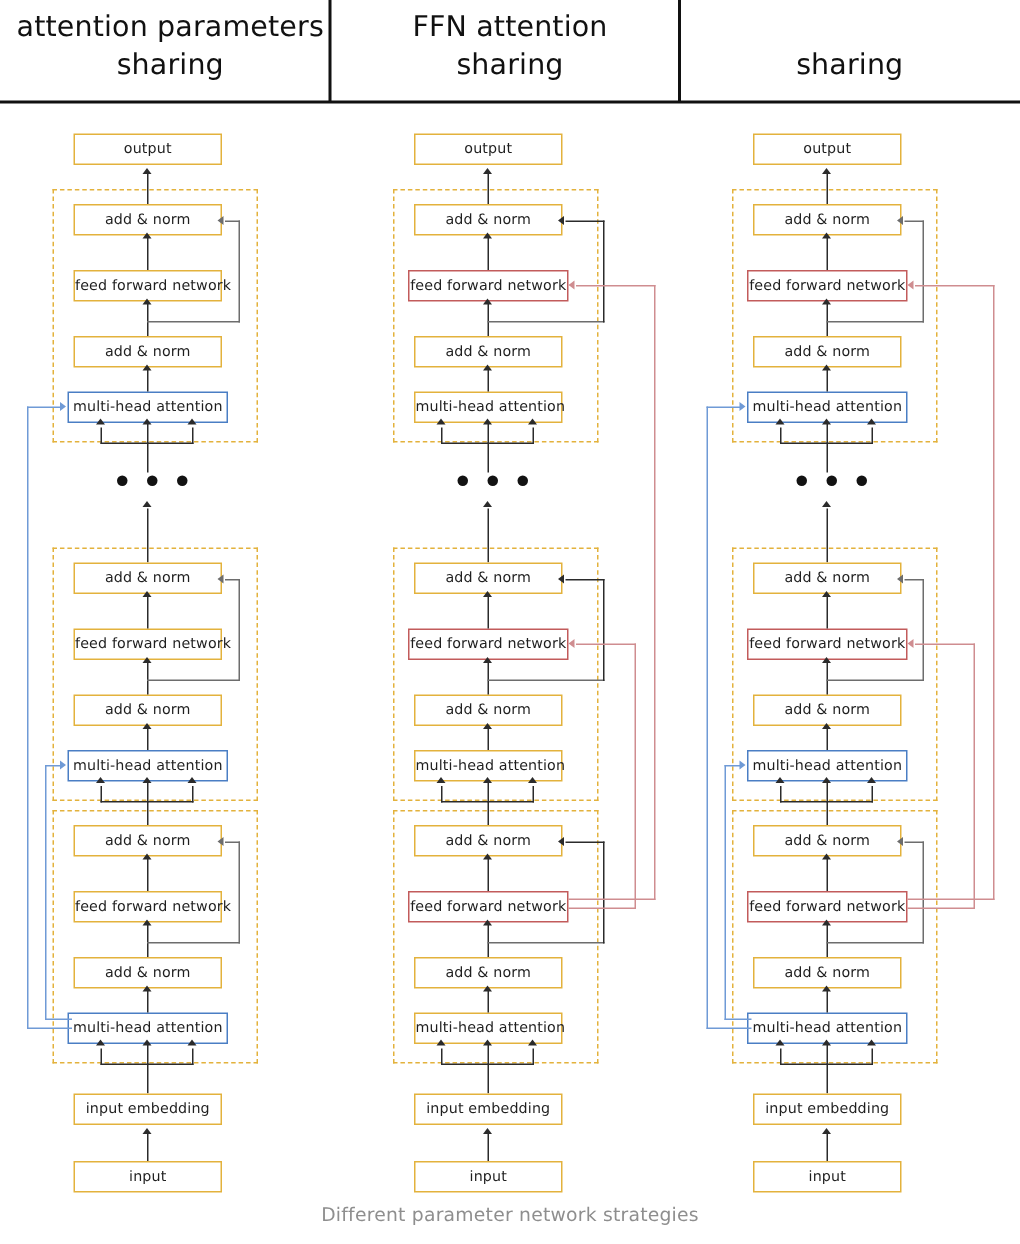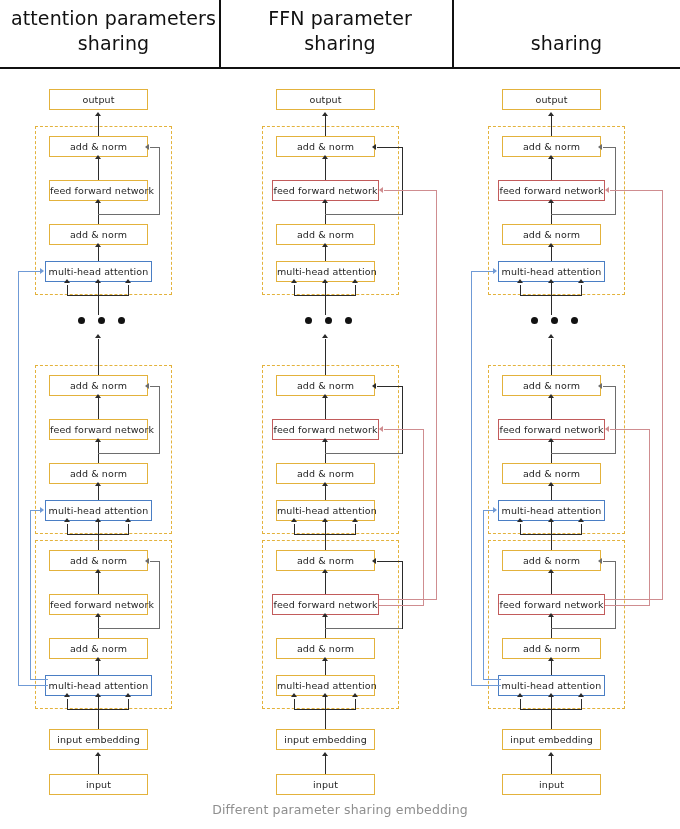--- a/index.html
+++ b/index.html
@@ -80,21 +80,21 @@
 
   <div class="headers">
     <div class="hcol" style="left:0;width:227px;">
       <span>
         <span>attention parameters</span><br>
         <span>sharing</span>
       </span>
     </div>
     <div class="hcol" style="left:227px;width:226px;">
       <span>
-        <span>FFN parameter</span><br>
+        <span>FFN attention</span><br>
         <span>sharing</span>
       </span>
     </div>
     <div class="hcol" style="left:453px;width:227px;">
       <span>
         <br>
         <span>sharing</span>
       </span>
     </div>
   </div>
@@ -412,14 +412,14 @@
     <div class="h r" style="left:152px;top:531px;width:58px;"></div>
     <div class="v r" style="left:209px;top:122px;height:410px;"></div>
     <div class="h r" style="left:157px;top:122px;width:53px;"></div>
     <div class="ah left r" style="left:152px;top:119px;"></div>
     <div class="h r" style="left:152px;top:537px;width:45px;"></div>
     <div class="v r" style="left:196px;top:361px;height:177px;"></div>
     <div class="h r" style="left:157px;top:361px;width:40px;"></div>
     <div class="ah left r" style="left:152px;top:358px;"></div>
   </div>
 
-  <div class="caption">Different parameter sharing embedding</div>
+  <div class="caption">Different parameter network strategies</div>
 </div>
 
 </body></html>

